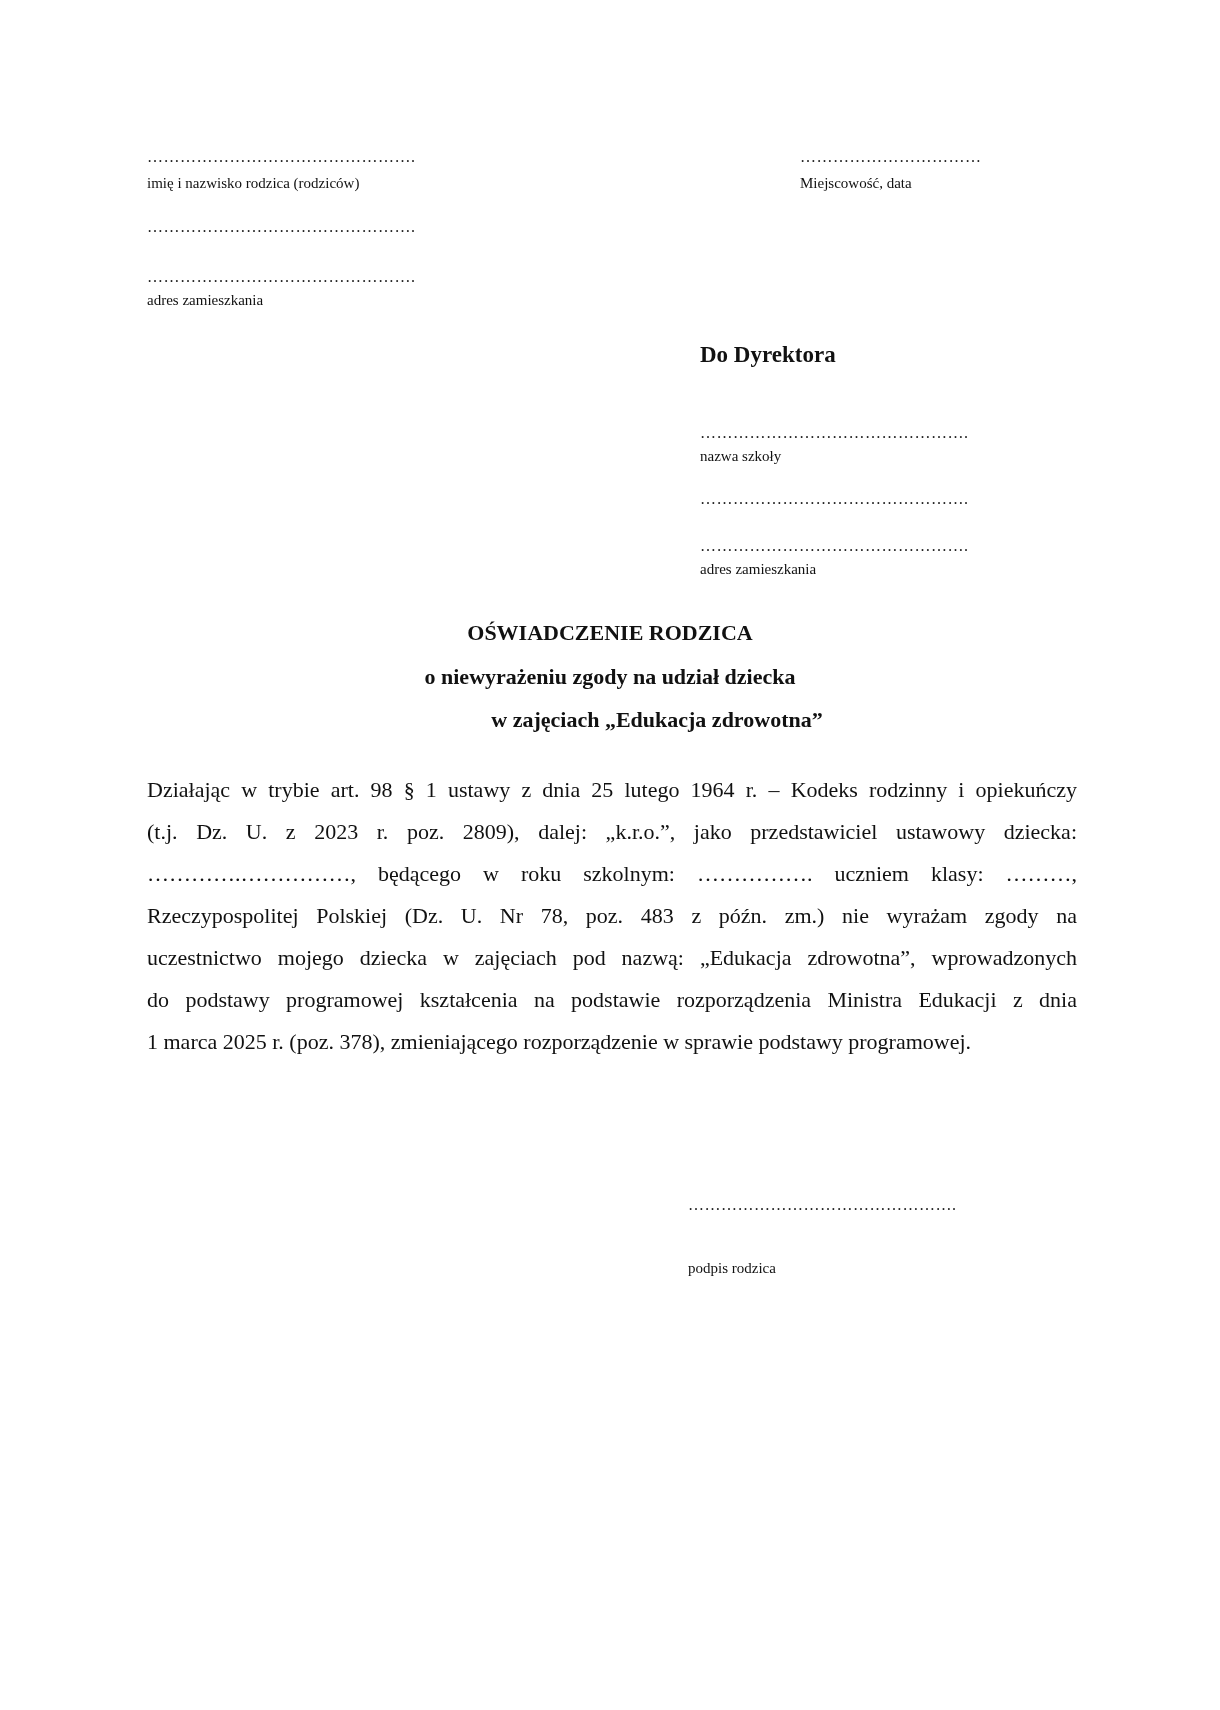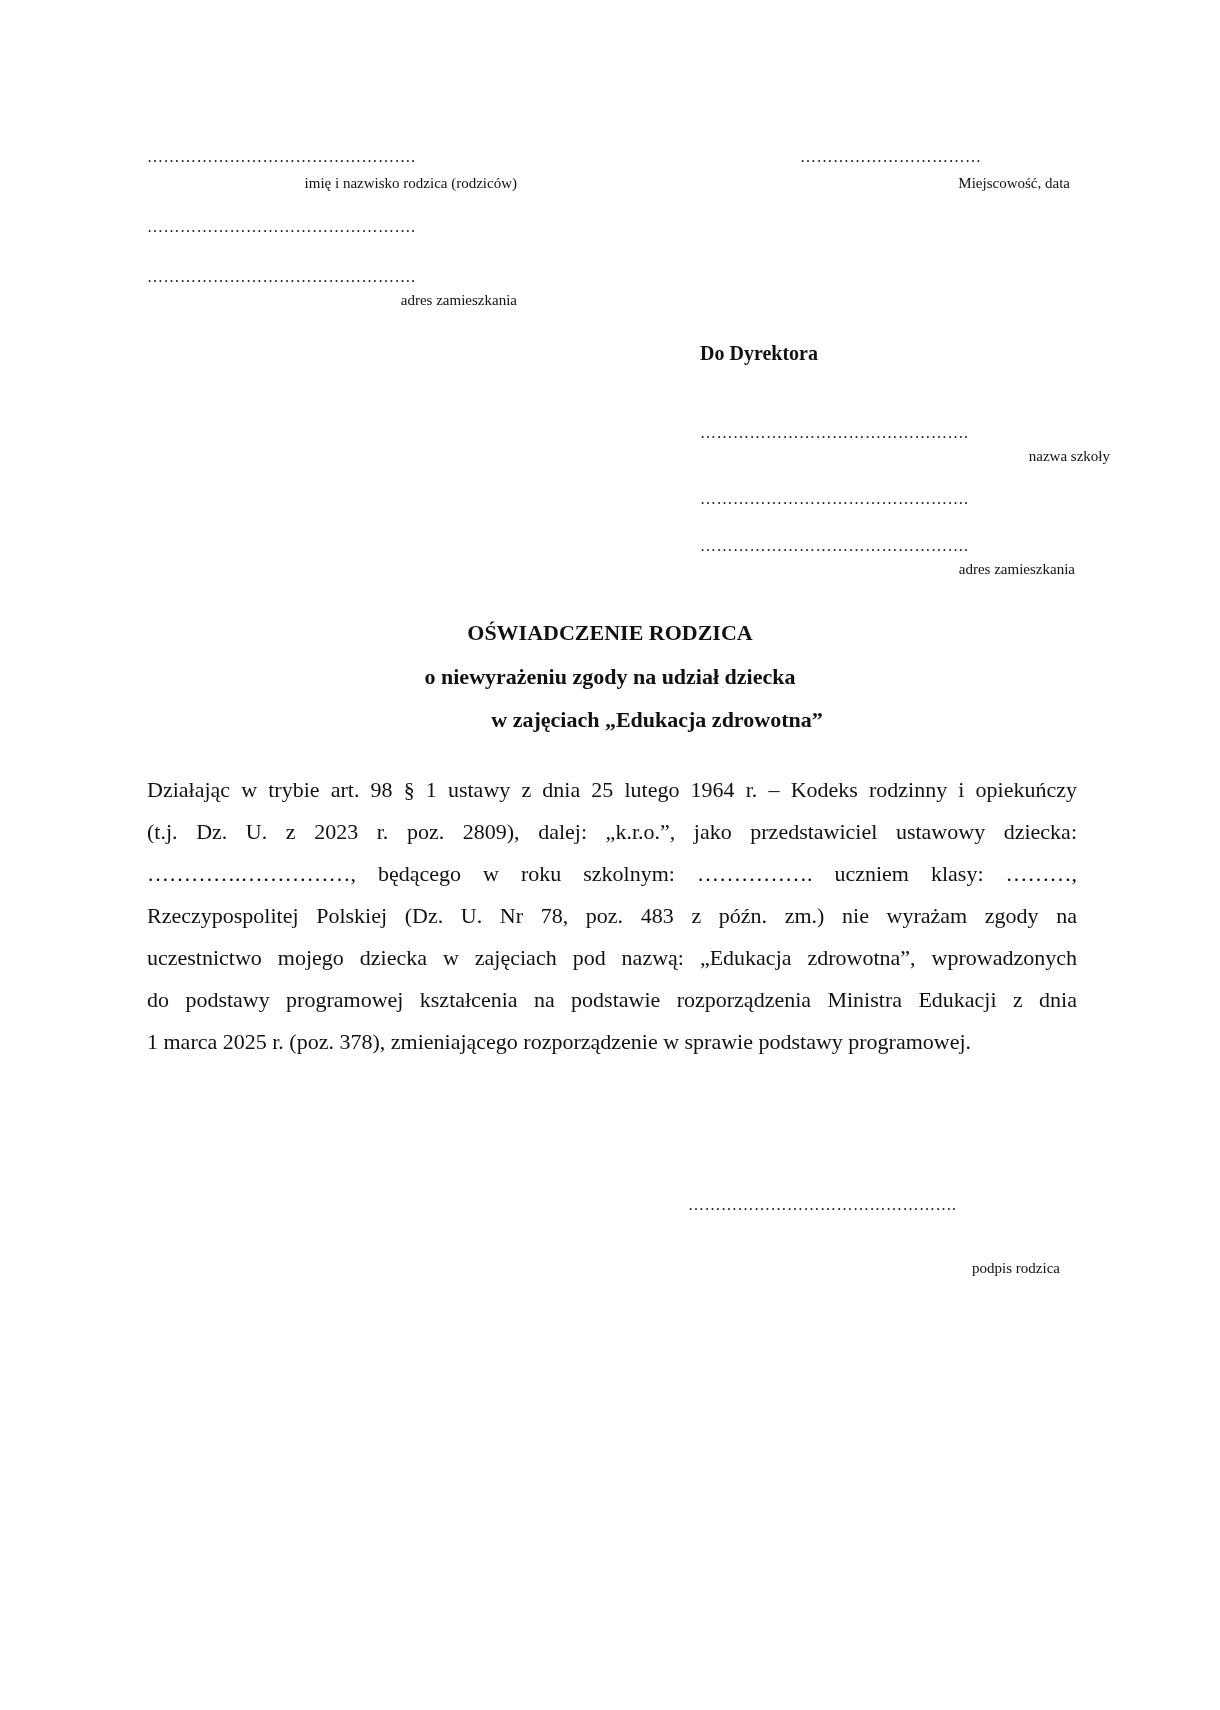--- a/index.html
+++ b/index.html
@@ -1,21 +1,21 @@
 <!DOCTYPE html>
 <html><head>
 <meta charset="utf-8">
 <style>
   html, body { margin: 0; padding: 0; background: #ffffff; }
   body { width: 1220px; height: 1710px; position: relative; overflow: hidden;
          font-family: "Liberation Serif", serif; color: #111111; }
   .abs { position: absolute; white-space: nowrap; }
   .dots { font-size: 16px; letter-spacing: 0.5px; color: #222; }
-  .small { font-size: 15px; text-align: right; }
-  .heading { font-weight: bold; font-size: 20px; text-align: right; }
+  .small { font-size: 15px; text-align: left; }
+  .heading { font-weight: bold; font-size: 23px; text-align: right; }
   .title { position: absolute; left: 0; width: 1220px; text-align: center;
            font-weight: bold; font-size: 22px; }
   .body-text { position: absolute; left: 147px; width: 930px; font-size: 22px;
                line-height: 42px; text-align: justify; }
   .body-text .line { display: block; text-align: justify; text-align-last: justify; height: 42px; white-space: nowrap; }
   .body-text .line.last { text-align-last: left; }
 </style>
 </head>
 <body>
 
@@ -23,21 +23,21 @@
 <div class="abs small" style="left:147px; top:175px; width:370px;">imię i nazwisko rodzica (rodziców)</div>
 <div class="abs dots" style="left:147px; top:218px; width:370px;">………………………………………….</div>
 <div class="abs dots" style="left:147px; top:268px; width:370px;">………………………………………….</div>
 <div class="abs small" style="left:147px; top:292px; width:370px;">adres zamieszkania</div>
 
 <div class="abs dots" style="left:800px; top:148px; width:270px;">……………………………</div>
 <div class="abs small" style="left:800px; top:175px; width:270px;">Miejscowość, data</div>
 
 <div class="abs heading" style="left:700px; top:342px;">Do Dyrektora</div>
 <div class="abs dots" style="left:700px; top:424px; width:375px;">………………………………………….</div>
-<div class="abs small" style="left:735px; top:448px; width:375px;">nazwa szkoły</div>
+<div class="abs small" style="left:700px; top:448px; width:375px;">nazwa szkoły</div>
 <div class="abs dots" style="left:700px; top:490px; width:375px;">………………………………………….</div>
 <div class="abs dots" style="left:700px; top:537px; width:375px;">………………………………………….</div>
 <div class="abs small" style="left:700px; top:561px; width:375px;">adres zamieszkania</div>
 
 <div class="title" style="top:620px;">OŚWIADCZENIE RODZICA</div>
 <div class="title" style="top:664px;">o niewyrażeniu zgody na udział dziecka</div>
 <div class="title" style="top:707px;margin-left:47px;">w zajęciach „Edukacja zdrowotna”</div>
 
 <div class="body-text" style="top:769px;">
   <span class="line">Działając w trybie art. 98 § 1 ustawy z dnia 25 lutego 1964 r. – Kodeks rodzinny i opiekuńczy</span>

